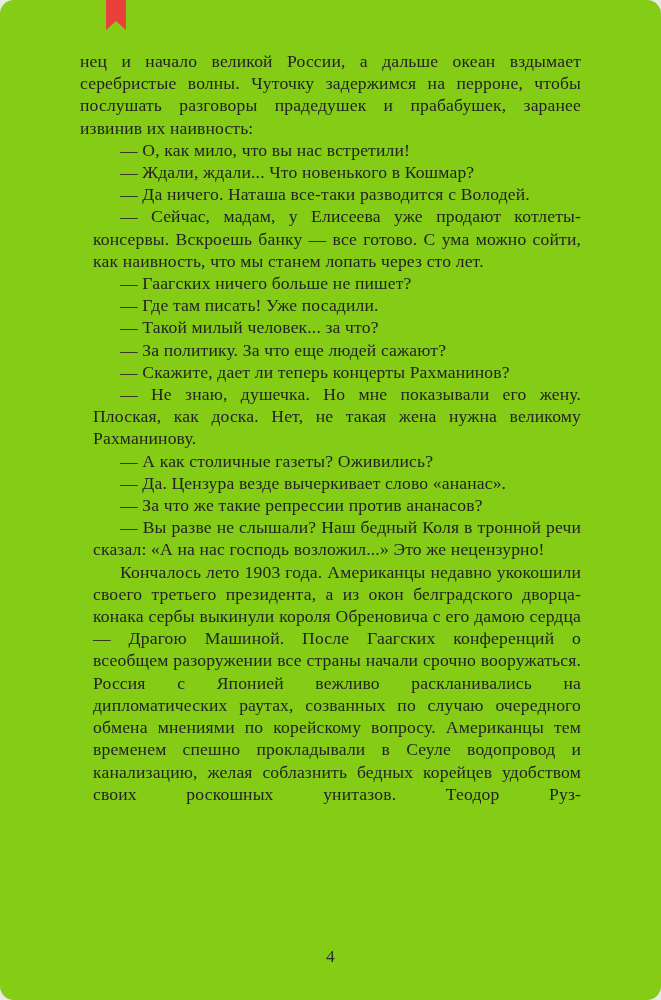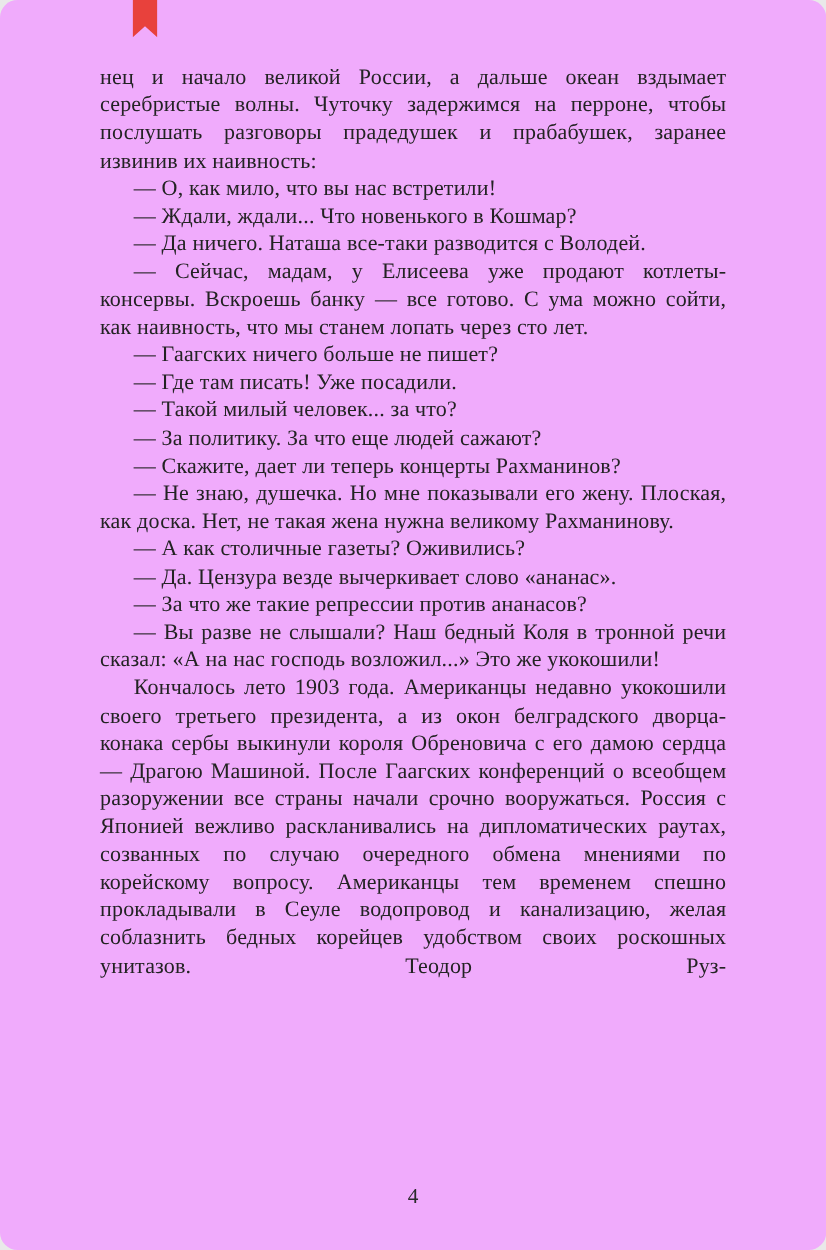--- a/index.html
+++ b/index.html
@@ -5,21 +5,21 @@
   * { margin: 0; padding: 0; box-sizing: border-box; }
   html, body {
     background: #e9e9e9;
     font-family: "Liberation Serif", "DejaVu Serif", serif;
   }
   .screen {
     position: relative;
     width: 661px;
     height: 1000px;
     margin: 0 auto;
-    background: #f0abfc;
+    background: #84cc16;
     border-radius: 14px;
     overflow: hidden;
     color: #232323;
   }
   .bookmark {
     position: absolute;
     top: 0;
     left: 106px;
     width: 20px;
     height: 30px;
@@ -32,21 +32,21 @@
     left: 80px;
     width: 501px;
     text-align: justify;
     font-size: 17.6px;
     line-height: 22.2px;
     letter-spacing: 0.15px;
     hyphens: auto;
     -webkit-hyphens: auto;
   }
   p.para { text-indent: 0; }
-  p.para.indent { text-indent: 27px; }
+  p.para.indent { text-indent: 27px; margin-left: 13px; }
   p.para.justify-last { text-align-last: justify; }
   .page-number {
     position: absolute;
     bottom: 33px;
     left: 0;
     right: 0;
     text-align: center;
     font-size: 17px;
     color: #2a2a2a;
   }
@@ -64,17 +64,17 @@
       <p class="para indent">— Сейчас, мадам, у Елисеева уже продают котлеты-консервы. Вскроешь банку — все готово. С ума можно сойти, как наивность, что мы станем лопать через сто лет.</p>
       <p class="para indent">— Гаагских ничего больше не пишет?</p>
       <p class="para indent">— Где там писать! Уже посадили.</p>
       <p class="para indent">— Такой милый человек... за что?</p>
       <p class="para indent">— За политику. За что еще людей сажают?</p>
       <p class="para indent">— Скажите, дает ли теперь концерты Рахманинов?</p>
       <p class="para indent">— Не знаю, душечка. Но мне показывали его жену. Плоская, как доска. Нет, не такая жена нужна великому Рахманинову.</p>
       <p class="para indent">— А как столичные газеты? Оживились?</p>
       <p class="para indent">— Да. Цензура везде вычеркивает слово «ананас».</p>
       <p class="para indent">— За что же такие репрессии против ананасов?</p>
-      <p class="para indent">— Вы разве не слышали? Наш бедный Коля в тронной речи сказал: «А на нас господь возложил...» Это же укокошили!</p>
+      <p class="para indent">— Вы разве не слышали? Наш бедный Коля в тронной речи сказал: «А на нас господь возложил...» Это же нецензурно!</p>
       <p class="para indent justify-last">Кончалось лето 1903 года. Американцы недавно укокошили своего третьего президента, а из окон белградского дворца-конака сербы выкинули короля Обреновича с его дамою сердца — Драгою Машиной. После Гаагских конференций о всеобщем разоружении все страны начали срочно вооружаться. Россия с Японией вежливо раскланивались на дипломатических раутах, созванных по случаю очередного обмена мнениями по корейскому вопросу. Американцы тем временем спешно прокладывали в Сеуле водопровод и канализацию, желая соблазнить бедных корейцев удобством своих роскошных унитазов. Теодор Руз-</p>
     </div>
   <div class="page-number">4</div>
 </div>
 
 </body></html>

